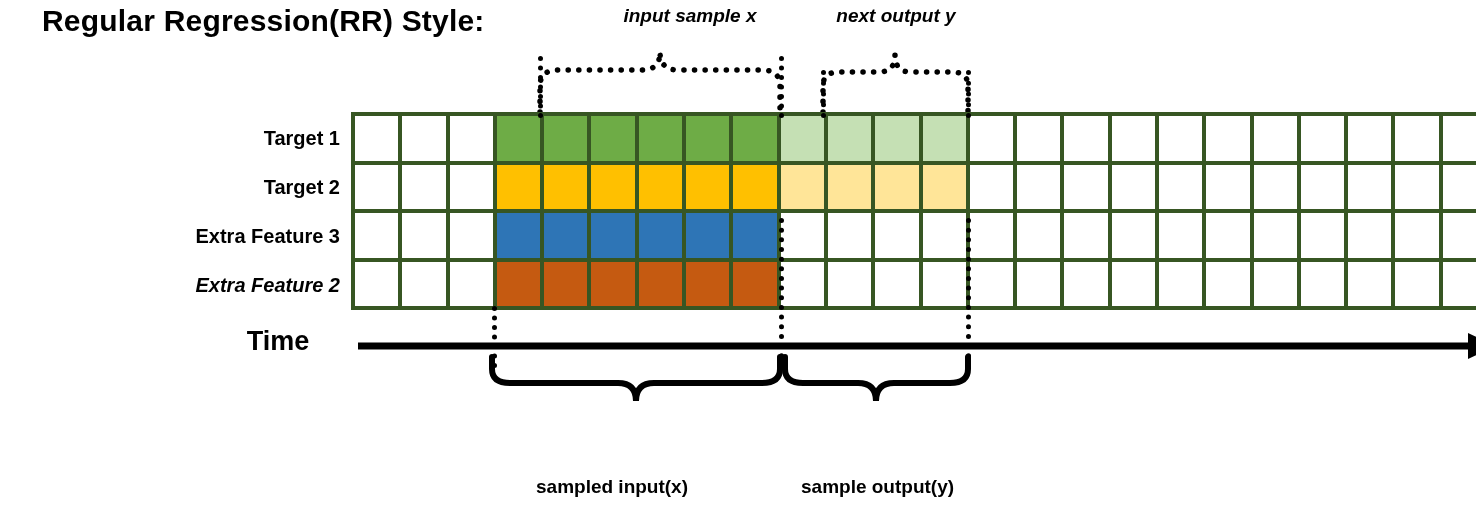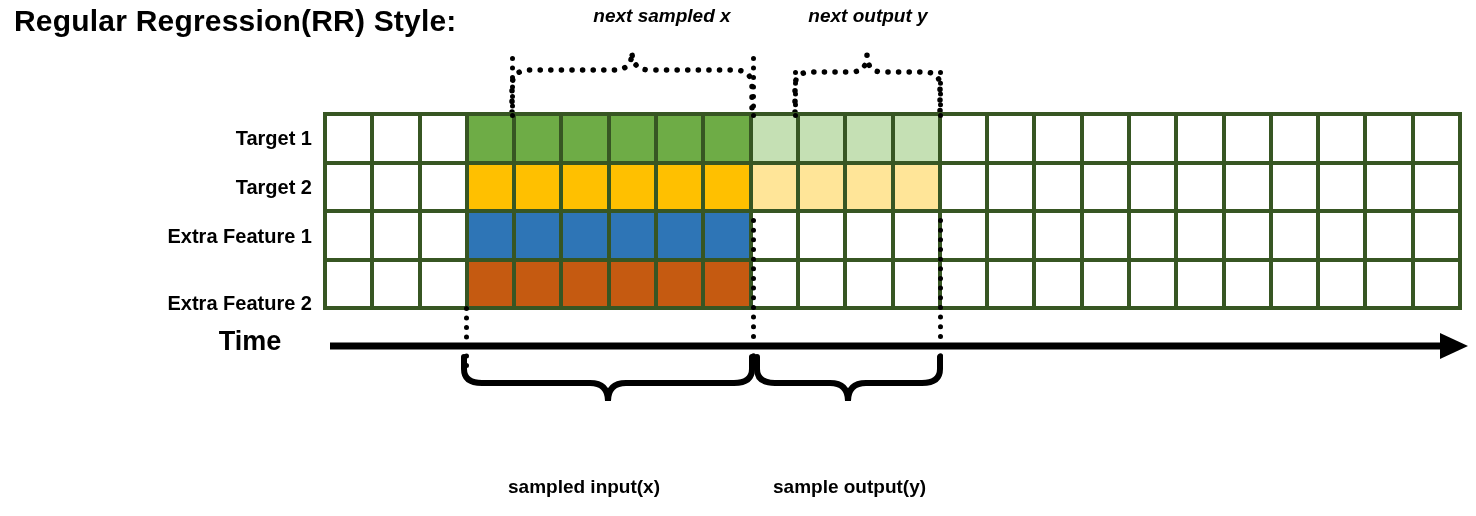--- a/index.html
+++ b/index.html
@@ -1,18 +1,18 @@
 <!DOCTYPE html>
 <html><head>
 <meta charset="utf-8">
 <style>
   html,body{margin:0;padding:0;background:#fff;}
   body{width:1476px;height:516px;position:relative;overflow:hidden;
        font-family:"Liberation Sans","DejaVu Sans",sans-serif;color:#000;}
-  .abs{position:absolute;}
+  .abs{position:absolute;margin-left:28px;}
 
   #title{left:14px;top:4px;font-size:30px;font-weight:700;letter-spacing:.2px;white-space:nowrap;}
 
   .sample-label{font-size:19px;font-style:italic;font-weight:600;white-space:nowrap;text-align:center;}
 
   
   .row-label{width:260px;text-align:right;font-size:20px;font-weight:700;white-space:nowrap;
              height:49px;line-height:49px;left:52px;}
 
   
@@ -37,36 +37,36 @@
   
   .caption{font-size:19px;font-weight:600;line-height:25px;white-space:pre;}
 
   svg{display:block;overflow:visible;}
 </style>
 </head>
 <body>
 
 <div class="abs" id="title">Regular Regression(RR) Style:</div>
 
-<div class="abs sample-label" style="left:562px;top:5px;width:200px;">next sampled x</div>
+<div class="abs sample-label" style="left:562px;top:5px;width:200px;">input sample x</div>
 <div class="abs sample-label" style="left:768px;top:5px;width:200px;">next output y</div>
 
 <div class="abs" style="left:0;top:0;width:1476px;height:120px;pointer-events:none;">
   <svg width="1476" height="120" viewBox="0 0 1476 120">
 
     <path d="M512,112 L512,86 Q512,70 530,70 L614,70 Q632,70 632,52 Q632,70 650,70 L734,70 Q752,70 752,86 L752,112" fill="none" stroke="#000" stroke-width="5.5" stroke-linecap="round" stroke-dasharray="0.1 10.5"></path>
 
     <path d="M795,112 L795,86 Q795,72 811,72 L851,72 Q867,72 867,55 Q867,72 883,72 L924,72 Q940,72 940,86 L940,112" fill="none" stroke="#000" stroke-width="5.5" stroke-linecap="round" stroke-dasharray="0.1 10.5"></path>
   </svg>
 </div>
 
 <div class="abs row-label" style="top:114px;">Target 1</div>
 <div class="abs row-label" style="top:163px;">Target 2</div>
-<div class="abs row-label" style="top:212px;">Extra Feature 1</div>
-<div class="abs row-label" style="top:279px;">Extra Feature 2</div>
+<div class="abs row-label" style="top:212px;">Extra Feature 3</div>
+<div class="abs row-label" style="top:261px;font-style:italic;">Extra Feature 2</div>
 
 <div class="abs" id="grid">
     <div class="cell"></div>
     <div class="cell"></div>
     <div class="cell"></div>
     <div class="cell c-green"></div>
     <div class="cell c-green"></div>
     <div class="cell c-green"></div>
     <div class="cell c-green"></div>
     <div class="cell c-green"></div>

